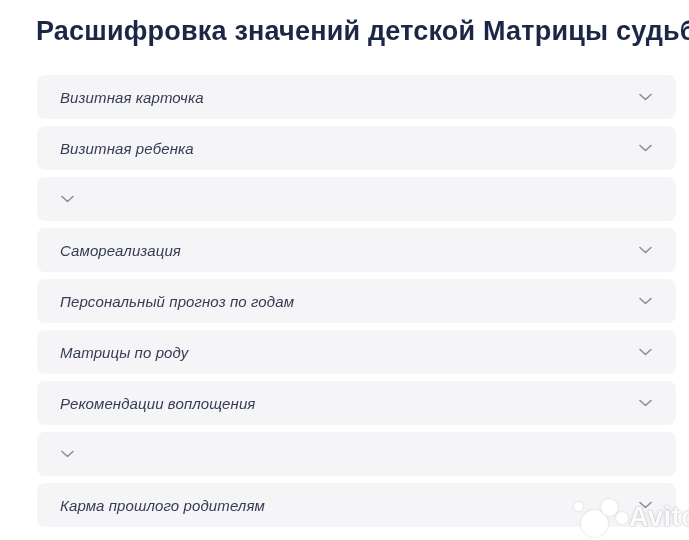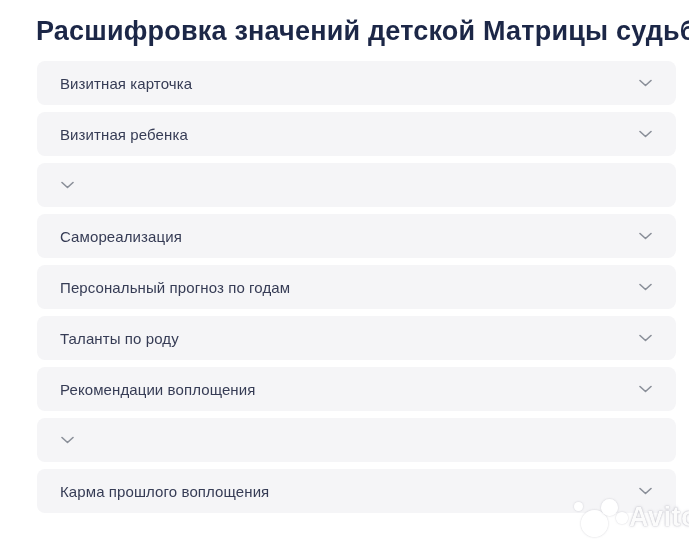--- a/index.html
+++ b/index.html
@@ -22,22 +22,23 @@
     font-size: 27px;
     line-height: 34px;
     font-weight: 700;
     color: #1c2747;
     white-space: nowrap;
     letter-spacing: 0.2px;
   }
   .accordion {
     position: absolute;
     left: 37px;
-    top: 61px;
+    top: 75px;
     width: 639px;
+    font-style: italic;
   }
   .accordion-row {
     height: 44px;
     background: #f5f5f7;
     border-radius: 8px;
     margin-bottom: 7px;
     display: flex;
     align-items: center;
     justify-content: space-between;
     padding: 0 24px 0 23px;
@@ -135,21 +136,21 @@
   <div class="accordion-row">
     <span class="row-label">Персональный прогноз по годам</span>
     <span class="chev">
       <svg width="13" height="8" viewBox="0 0 13 8">
           <polyline points="1,1.5 6.5,6.5 12,1.5" fill="none" stroke="#8a8f99" stroke-width="1.6" stroke-linecap="round" stroke-linejoin="round"></polyline>
         </svg>
     </span>
   </div>
 
   <div class="accordion-row">
-    <span class="row-label">Таланты по роду</span>
+    <span class="row-label">Матрицы по роду</span>
     <span class="chev">
       <svg width="13" height="8" viewBox="0 0 13 8">
           <polyline points="1,1.5 6.5,6.5 12,1.5" fill="none" stroke="#8a8f99" stroke-width="1.6" stroke-linecap="round" stroke-linejoin="round"></polyline>
         </svg>
     </span>
   </div>
 
   <div class="accordion-row">
     <span class="row-label">Рекомендации воплощения</span>
     <span class="chev">
@@ -161,21 +162,21 @@
 
   <div class="accordion-row">
     <span class="chev">
       <svg width="13" height="8" viewBox="0 0 13 8">
           <polyline points="1,1.5 6.5,6.5 12,1.5" fill="none" stroke="#8a8f99" stroke-width="1.6" stroke-linecap="round" stroke-linejoin="round"></polyline>
         </svg>
     </span>
   </div>
 
   <div class="accordion-row">
-    <span class="row-label">Карма прошлого воплощения</span>
+    <span class="row-label">Карма прошлого родителям</span>
     <span class="chev">
       <svg width="13" height="8" viewBox="0 0 13 8">
           <polyline points="1,1.5 6.5,6.5 12,1.5" fill="none" stroke="#8a8f99" stroke-width="1.6" stroke-linecap="round" stroke-linejoin="round"></polyline>
         </svg>
     </span>
   </div>
 
 </div>
 
 <div class="watermark">

